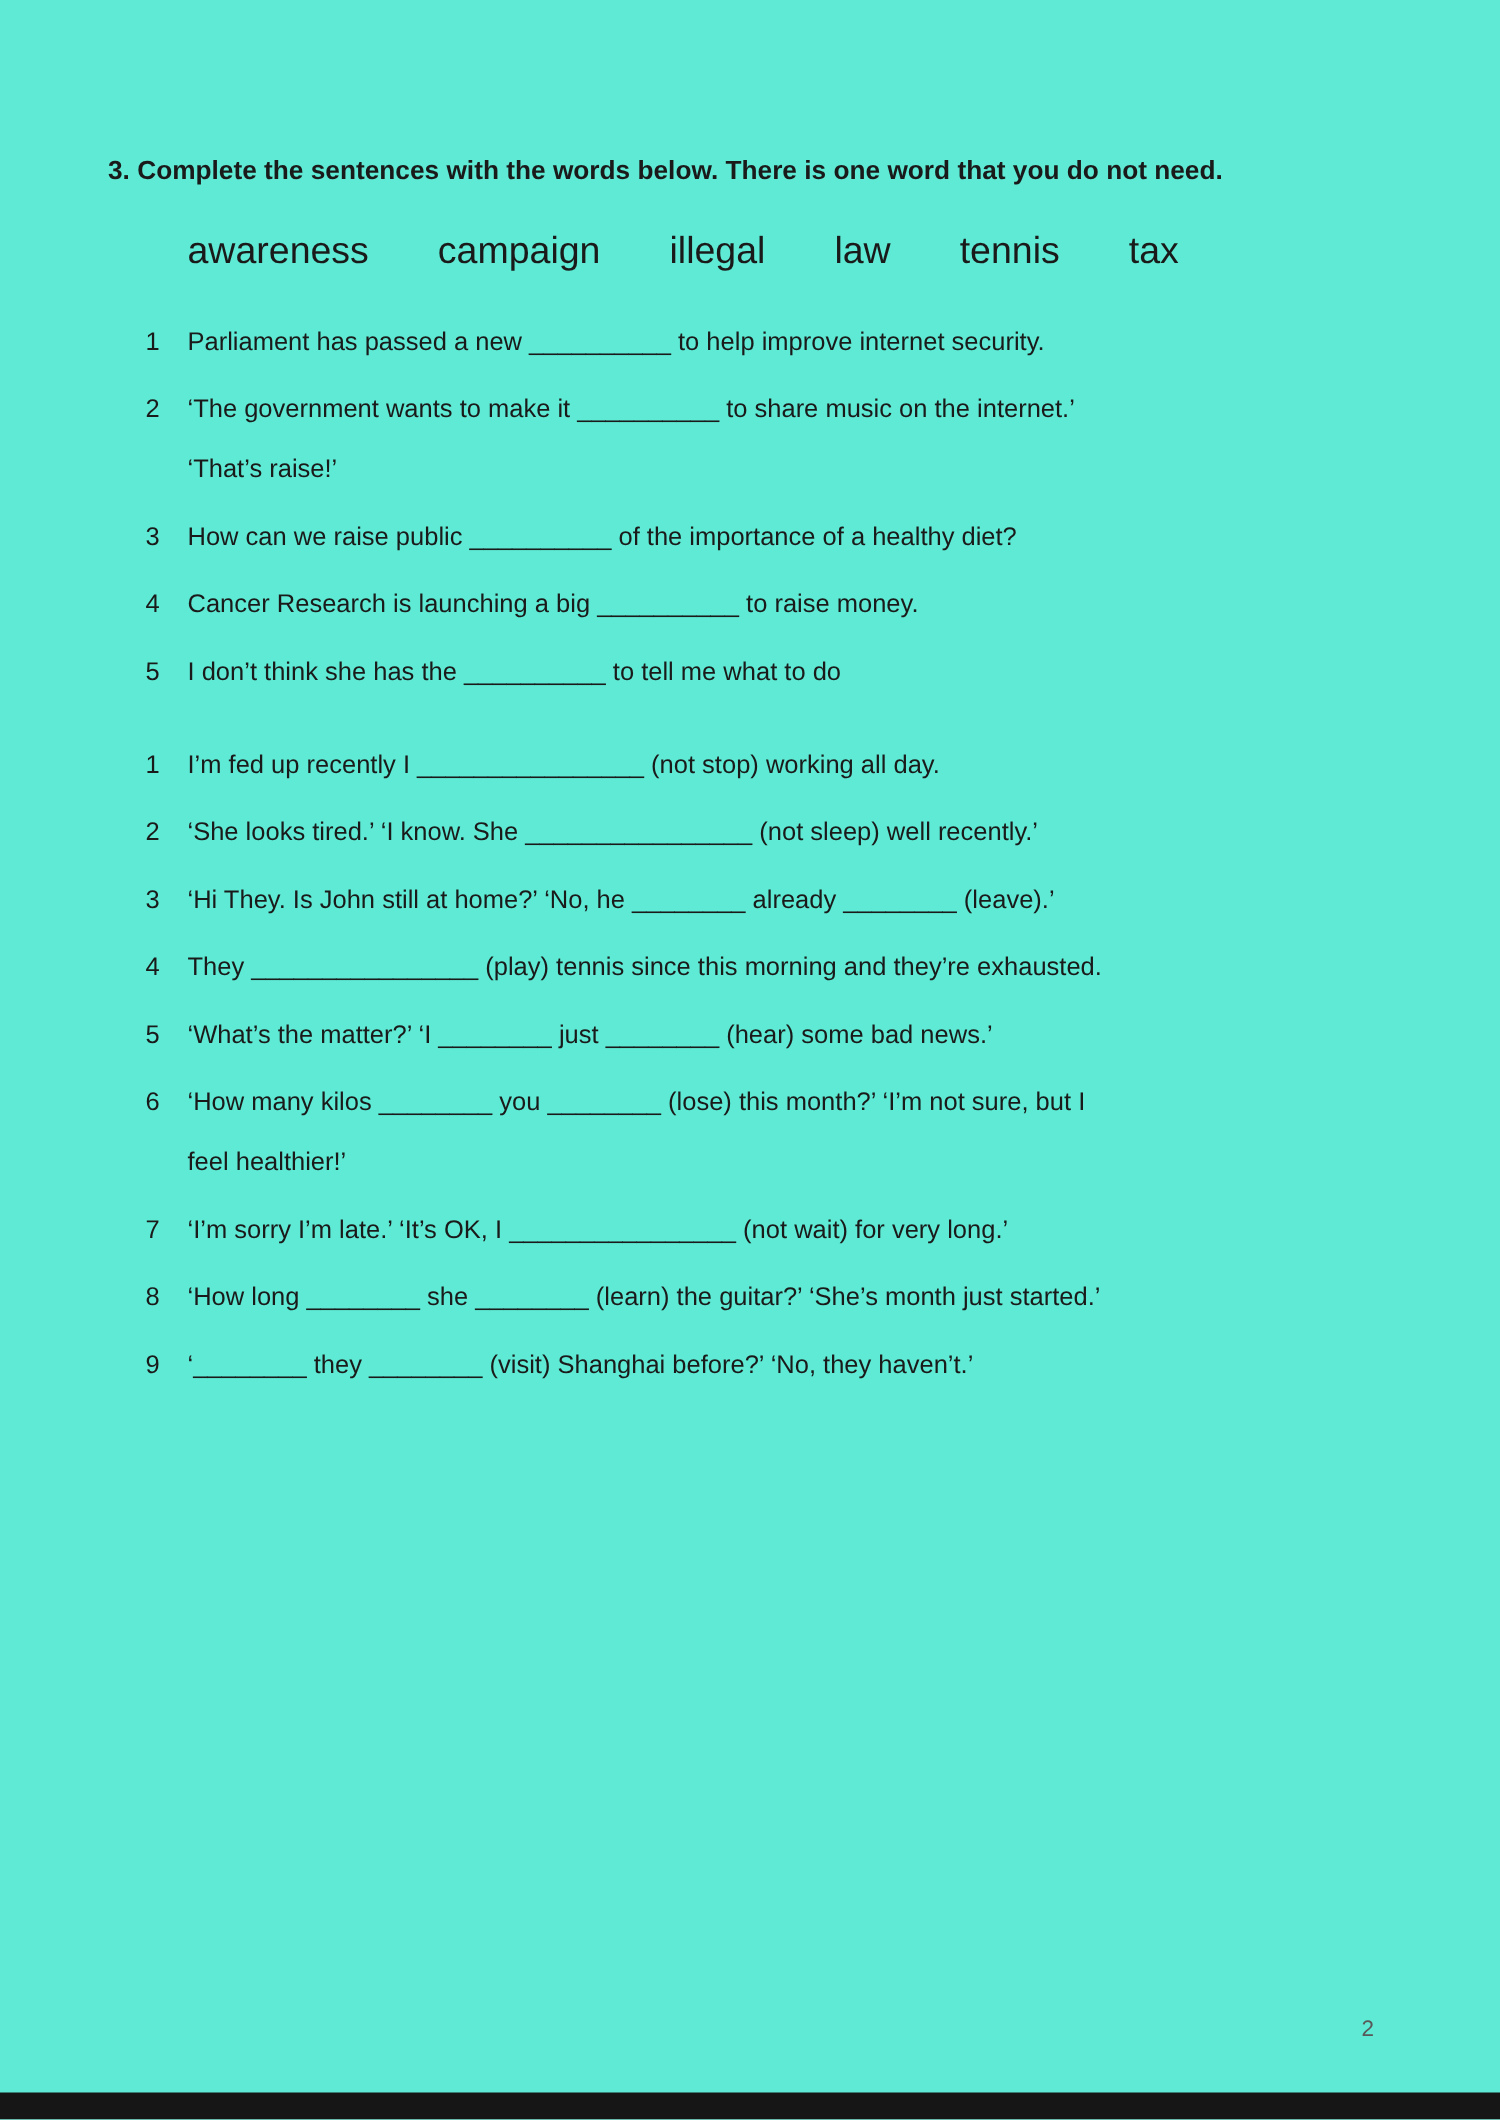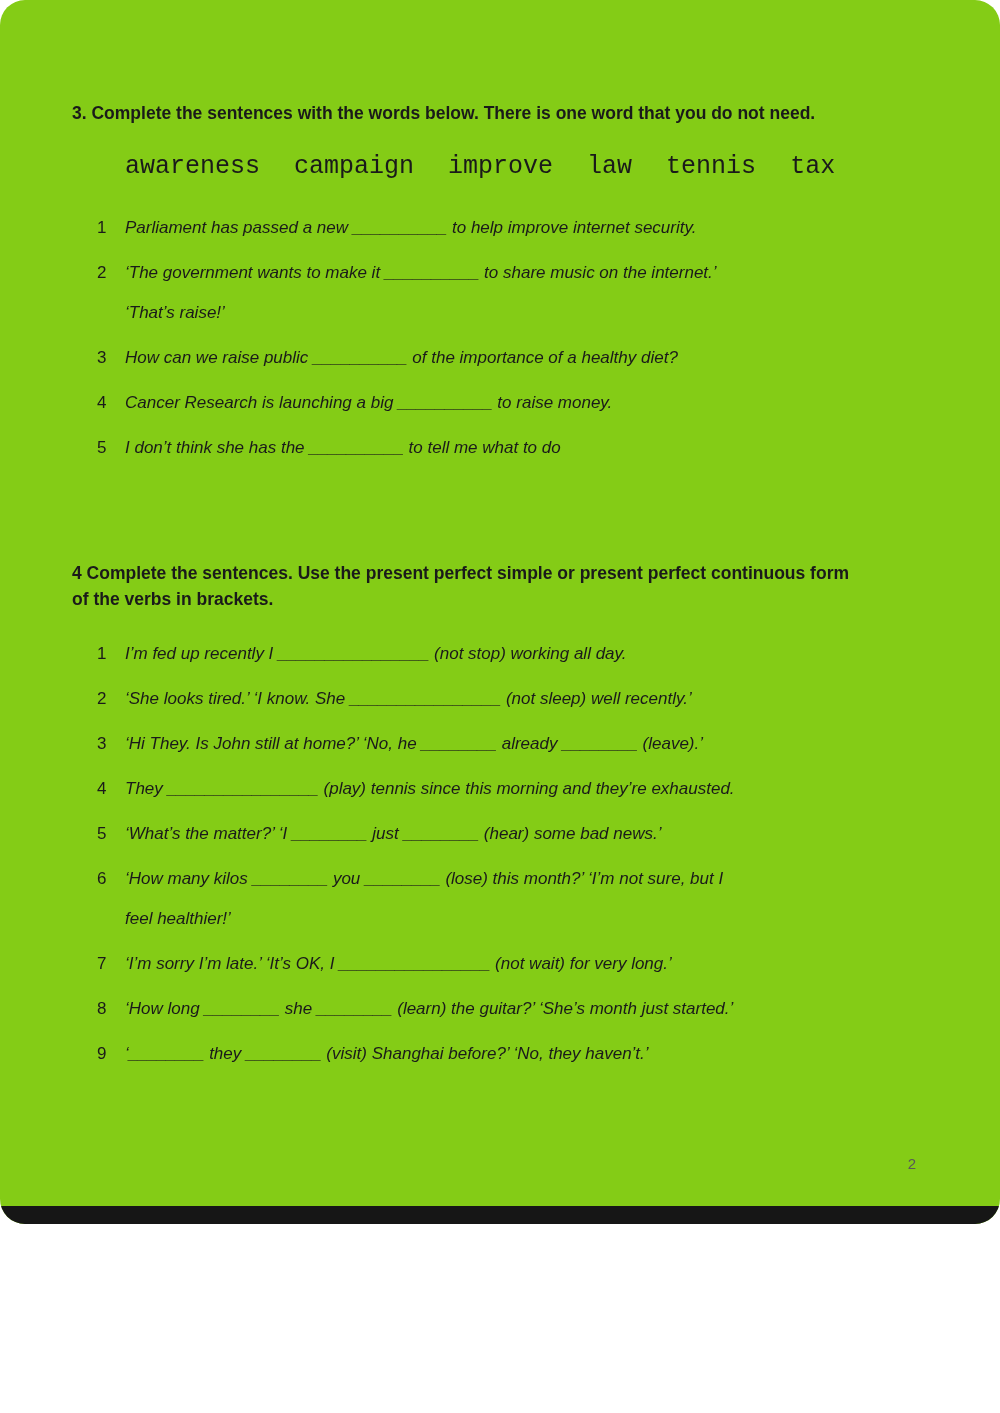--- a/index.html
+++ b/index.html
@@ -1,67 +1,64 @@
 <!DOCTYPE html>
 <html><head>
 <meta charset="utf-8">
 <style>
   html,body{margin:0;padding:0;}
   body{background:#ffffff;}
   .page{
     position:relative;
     width:1000px;
-    height:1224px;
-    background:#84cc16;
+    height:1413px;
+    background:#5eead4;
     font-family:"Liberation Sans", sans-serif;
     color:#1a1a1a;
     overflow:hidden;
-    border-radius:25px;
   }
   .content{
     position:absolute;
     top:0; left:0; right:0;
   }
   .section-heading{
     font-weight:bold;
     font-size:17.5px;
     line-height:26px;
     margin-left:72px;
     max-width:830px;
   }
   .heading-3{ margin-top:100px; }
   .heading-4{ margin-top:92px; max-width:780px; }
   .word-bank{
     display:flex;
-    gap:34px;
+    gap:46px;
     margin:26px 0 0 125px;
     font-size:25px;
     line-height:30px;
-    font-family:Liberation Mono, monospace;
   }
   .items{
     margin-top:26px;
     padding-left:97px;
     padding-right:60px;
   }
   .items-4{ margin-top:22px; }
   .item{
     display:grid;
     grid-template-columns:28px 1fr;
     margin-bottom:5px;
   }
   .num{
     font-size:17px;
     line-height:40px;
   }
   .txt{
     font-size:17px;
     line-height:40px;
     white-space:pre-line;
-    font-style:italic;
   }
   .page-number{
     position:absolute;
     right:84px;
     bottom:52px;
     font-size:15px;
     color:#595959;
   }
   .footer-bar{
     position:absolute;
@@ -74,21 +71,21 @@
 <body>
 
 <div class="page">
   <div class="content">
 
     <div class="section-heading heading-3">3. Complete the sentences with the words below. There is one word that you do not need.</div>
 
     <div class="word-bank">
       <span>awareness</span>
       <span>campaign</span>
-      <span>improve</span>
+      <span>illegal</span>
       <span>law</span>
       <span>tennis</span>
       <span>tax</span>
     </div>
 
     <div class="items">
       <div class="item">
         <span class="num">1</span>
         <span class="txt">Parliament has passed a new __________ to help improve internet security.</span>
       </div>
@@ -104,21 +101,20 @@
       <div class="item">
         <span class="num">4</span>
         <span class="txt">Cancer Research is launching a big __________ to raise money.</span>
       </div>
       <div class="item">
         <span class="num">5</span>
         <span class="txt">I don’t think she has the __________ to tell me what to do</span>
       </div>
     </div>
 
-    <div class="section-heading heading-4">4 Complete the sentences. Use the present perfect simple or present perfect continuous form of the verbs in brackets.</div>
 
     <div class="items items-4">
       <div class="item">
         <span class="num">1</span>
         <span class="txt">I’m fed up recently I ________________ (not stop) working all day.</span>
       </div>
       <div class="item">
         <span class="num">2</span>
         <span class="txt">‘She looks tired.’ ‘I know. She ________________ (not sleep) well recently.’</span>
       </div>

